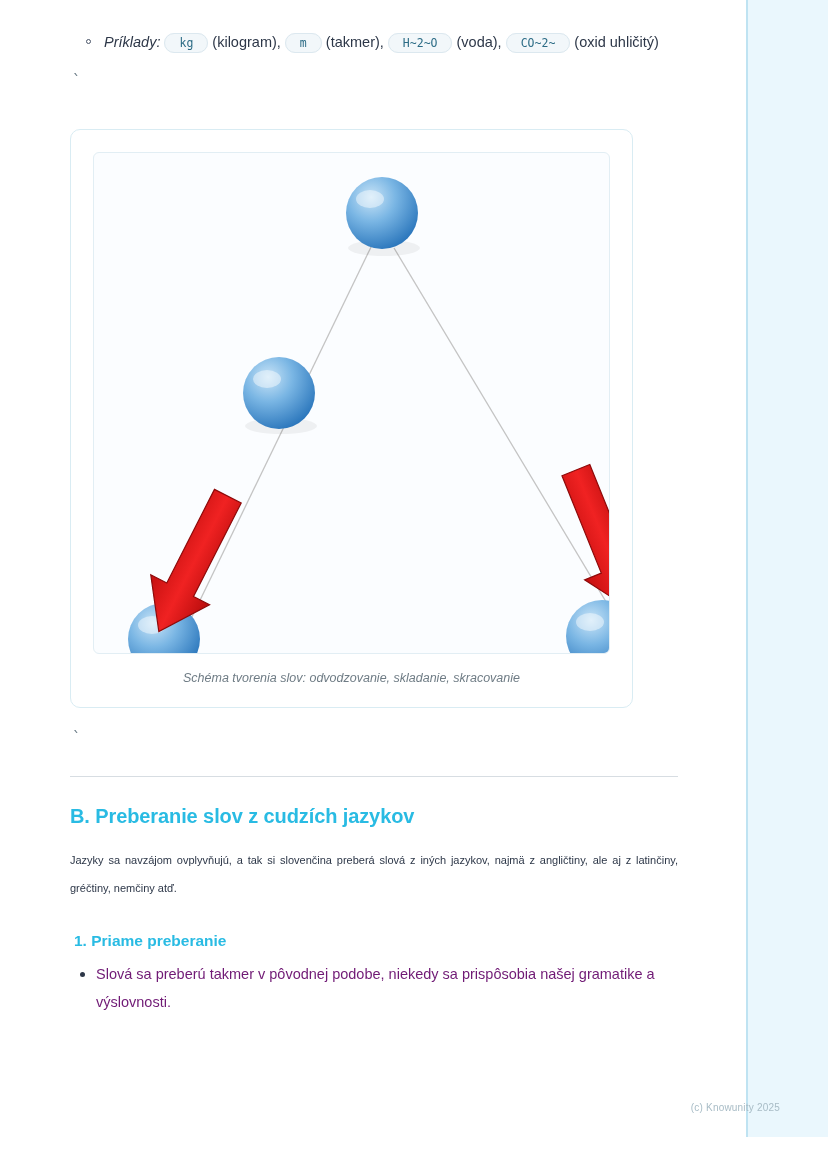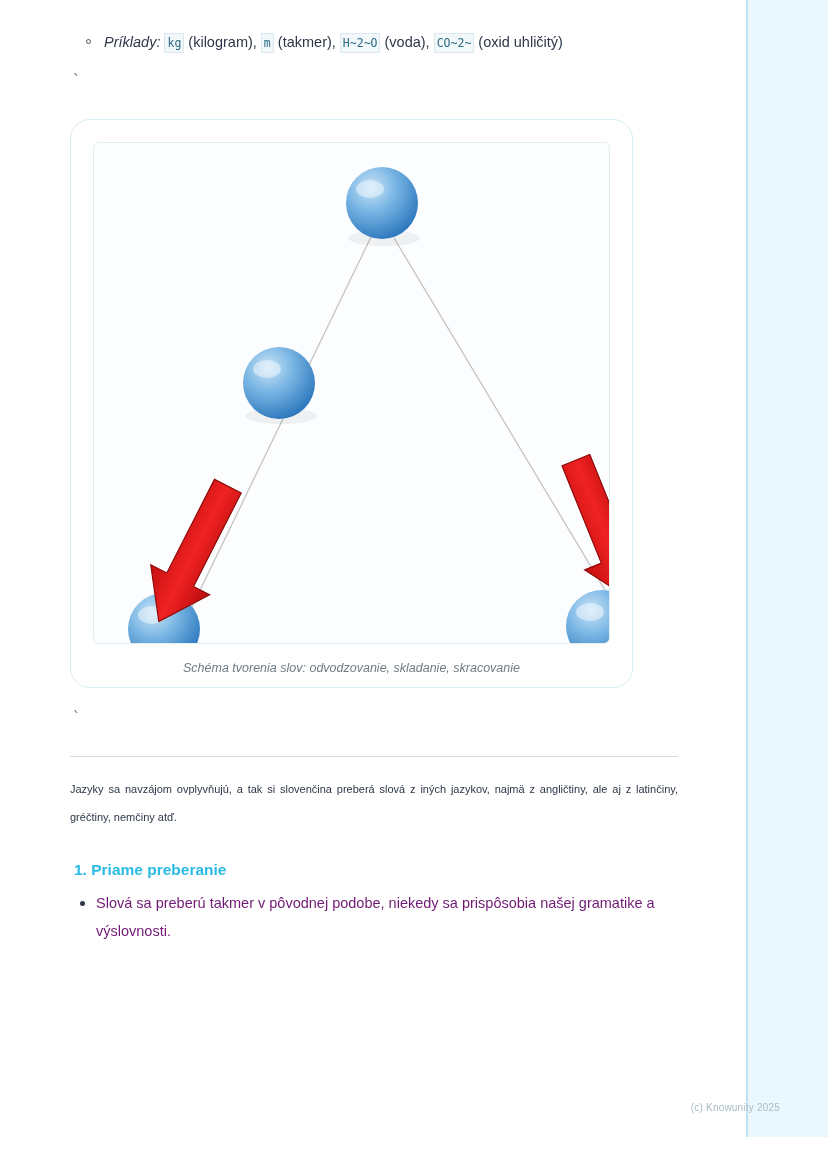--- a/index.html
+++ b/index.html
@@ -73,45 +73,45 @@
     box-sizing: border-box;
   }
   .italic-label {
     font-style: italic;
   }
   code.chip {
     font-family: "DejaVu Sans Mono", monospace;
     font-size: 11.5px;
     background: #f2f7fa;
     border: 1px solid #dce8ef;
-    border-radius: 0;
-    padding: 2px 2px;
+    border-radius: 10px;
+    padding: 2px 14px;
     color: #2b6b85;
     vertical-align: middle;
   }
 
   .backtick {
     font-size: 15px;
     color: #6b7c87;
     line-height: 16px;
     margin: 16px 0 0 0;
     padding-left: 2px;
     font-family: "DejaVu Sans Mono", monospace;
   }
   .backtick.second { margin-top: 22px; }
 
   
   .figure-card {
-    margin-top: 30px;
+    margin-top: 40px;
     width: 563px;
     box-sizing: border-box;
     border: 1px solid #d9ecf3;
-    border-radius: 20px;
+    border-radius: 10px;
     background: #ffffff;
-    padding: 22px 22px 12px 22px;
+    padding: 22px 22px 22px 22px;
   }
   .figure-inner {
     border: 1px solid #e2eef4;
     border-radius: 6px;
     background: #fbfdff;
     height: 500px;
     position: relative;
     overflow: hidden;
   }
   .figure-caption {
@@ -246,20 +246,21 @@
         </g>
       </svg>
     </div>
     <div class="figure-caption">Schéma tvorenia slov: odvodzovanie, skladanie, skracovanie</div>
   </div>
 
   <div class="backtick second">`</div>
 
   <hr class="divider">
 
+  <h2 class="section-title">B. Preberanie slov z cudzích jazykov</h2>
 
   <p class="body-text">Jazyky sa navzájom ovplyvňujú, a tak si slovenčina preberá slová z iných jazykov, najmä z angličtiny, ale aj z latinčiny, gréčtiny, nemčiny atď.</p>
 
   <h3 class="sub-title">1. Priame preberanie</h3>
 
   <ul class="lvl0">
     <li>Slová sa preberú takmer v pôvodnej podobe, niekedy sa prispôsobia našej gramatike a výslovnosti.</li>
   </ul>
 
 </div>

